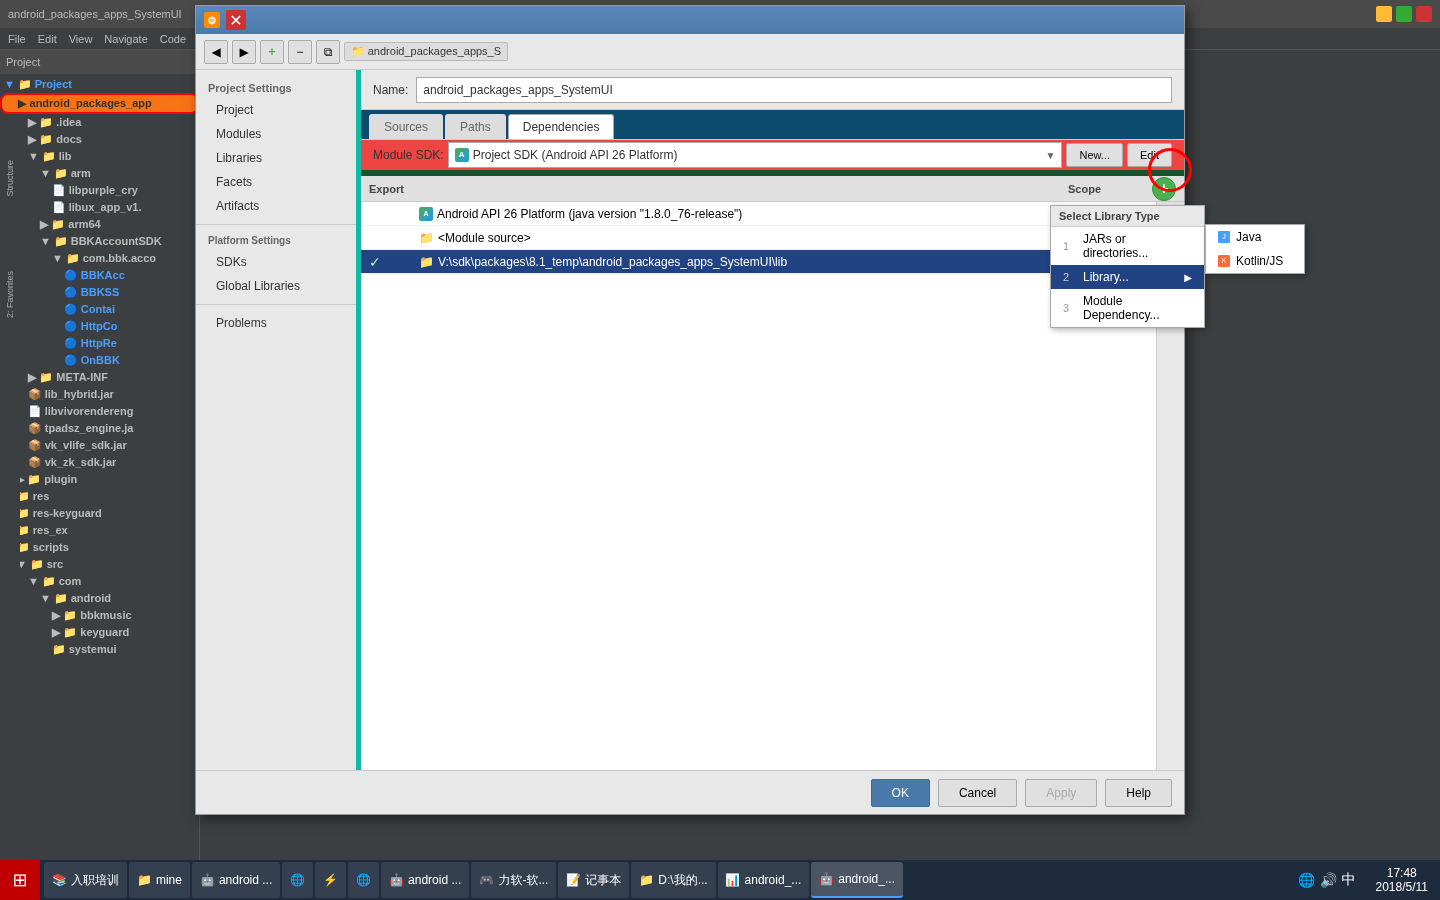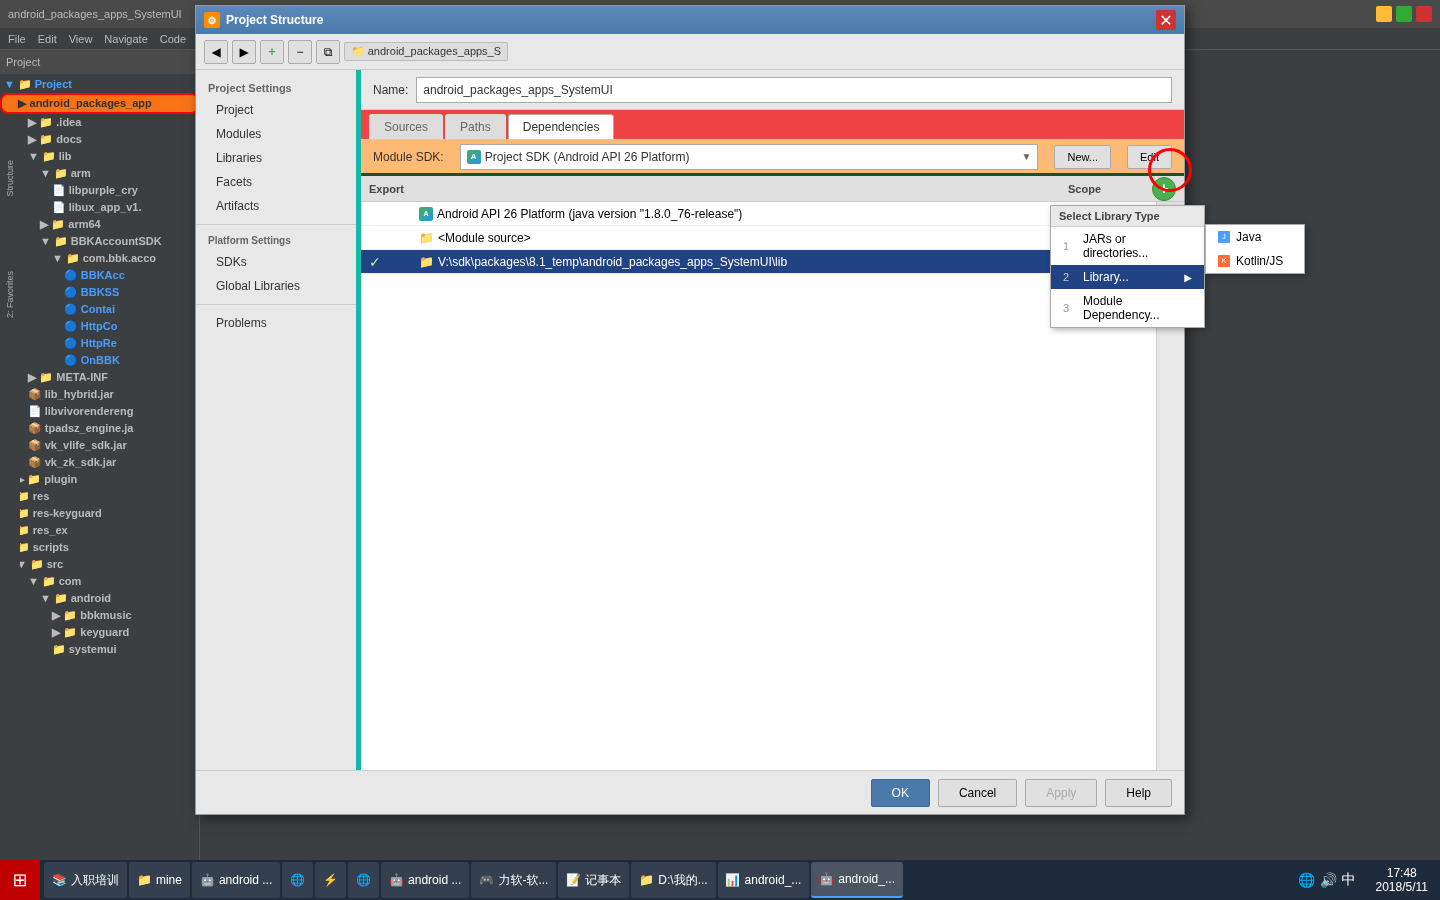--- a/index.html
+++ b/index.html
@@ -58,27 +58,27 @@
 
     
     .dialog-content { flex: 1; display: flex; flex-direction: column; background: #f5f5f5; }
 
     
     .content-name-row { height: 40px; background: #e8e8e8; border-bottom: 1px solid #ccc; display: flex; align-items: center; padding: 0 12px; gap: 8px; }
     .name-label { color: #333; font-size: 12px; }
     .name-input { flex: 1; height: 26px; border: 1px solid #aaa; background: white; padding: 0 6px; font-size: 12px; color: #333; }
 
     
-    .content-tabs { height: 30px; background: #ef4444; border-bottom: 1px solid #ccc; display: flex; align-items: flex-end; padding: 0 8px; }
+    .content-tabs { height: 30px; background: #0c4a6e; border-bottom: 1px solid #ccc; display: flex; align-items: flex-end; padding: 0 8px; }
     .content-tab { padding: 5px 14px; font-size: 12px; cursor: pointer; border: 1px solid transparent; border-bottom: none; margin-right: 2px; border-radius: 3px 3px 0 0; }
     .content-tab.active { background: white; border-color: #aaa; color: #333; }
     .content-tab:not(.active) { color: #666; background: #ddd; }
 
     
-    .sdk-row { height: 36px; background: #fdba74; border-bottom: 3px solid #14532d; display: flex; align-items: center; padding: 0 12px; gap: 16px; }
+    .sdk-row { height: 36px; background: #ef4444; border-bottom: 6px solid #14532d; display: flex; align-items: center; padding: 0 12px; gap: 4px; }
     .sdk-label { color: #333; font-size: 12px; }
     .sdk-select { flex: 1; height: 26px; border: 1px solid #aaa; background: white; font-size: 12px; color: #333; padding: 0 6px; display: flex; align-items: center; justify-content: space-between; cursor: pointer; }
     .sdk-dropdown-arrow { color: #666; font-size: 10px; }
     .sdk-btn { height: 24px; padding: 0 12px; border: 1px solid #aaa; background: #e0e0e0; cursor: pointer; font-size: 11px; border-radius: 2px; }
 
     
     .deps-table-header { height: 26px; background: #e0e0e0; border-bottom: 1px solid #ccc; display: flex; align-items: center; padding: 0 8px; }
     .deps-col-export { width: 50px; color: #444; font-size: 11px; font-weight: bold; }
     .deps-col-path { flex: 1; color: #444; font-size: 11px; font-weight: bold; }
     .deps-col-scope { width: 80px; color: #444; font-size: 11px; font-weight: bold; }
@@ -183,21 +183,20 @@
 
 <div style="position:absolute;left:0;top:150px;bottom:40px;width:20px;background:#3c3f41;z-index:5;display:flex;flex-direction:column;gap:2px;align-items:center;padding:4px 0;">
   <div style="writing-mode:vertical-rl;color:#aaa;font-size:9px;padding:6px 2px;cursor:pointer;transform:rotate(180deg);">Structure</div>
   <div style="writing-mode:vertical-rl;color:#aaa;font-size:9px;padding:6px 2px;cursor:pointer;transform:rotate(180deg);margin-top:60px;">2: Favorites</div>
 </div>
 
 <div class="project-structure-dialog">
 
   <div class="dialog-title-bar">
     <div class="dialog-title-icon">⚙</div>
-    <span class="dialog-title-text">Project Structure</span>
     <div class="dialog-title-close">✕</div>
   </div>
 
   <div class="dialog-toolbar">
     <div class="toolbar-btn">◀</div>
     <div class="toolbar-btn">▶</div>
     <div class="toolbar-btn" style="color:#4caf50;font-weight:bold;">+</div>
     <div class="toolbar-btn">−</div>
     <div class="toolbar-btn">⧉</div>
     <div style="padding: 2px 6px; color:#333; font-size:11px; background:#ddd; border:1px solid #bbb; border-radius:2px;">📁 android_packages_apps_S</div>

